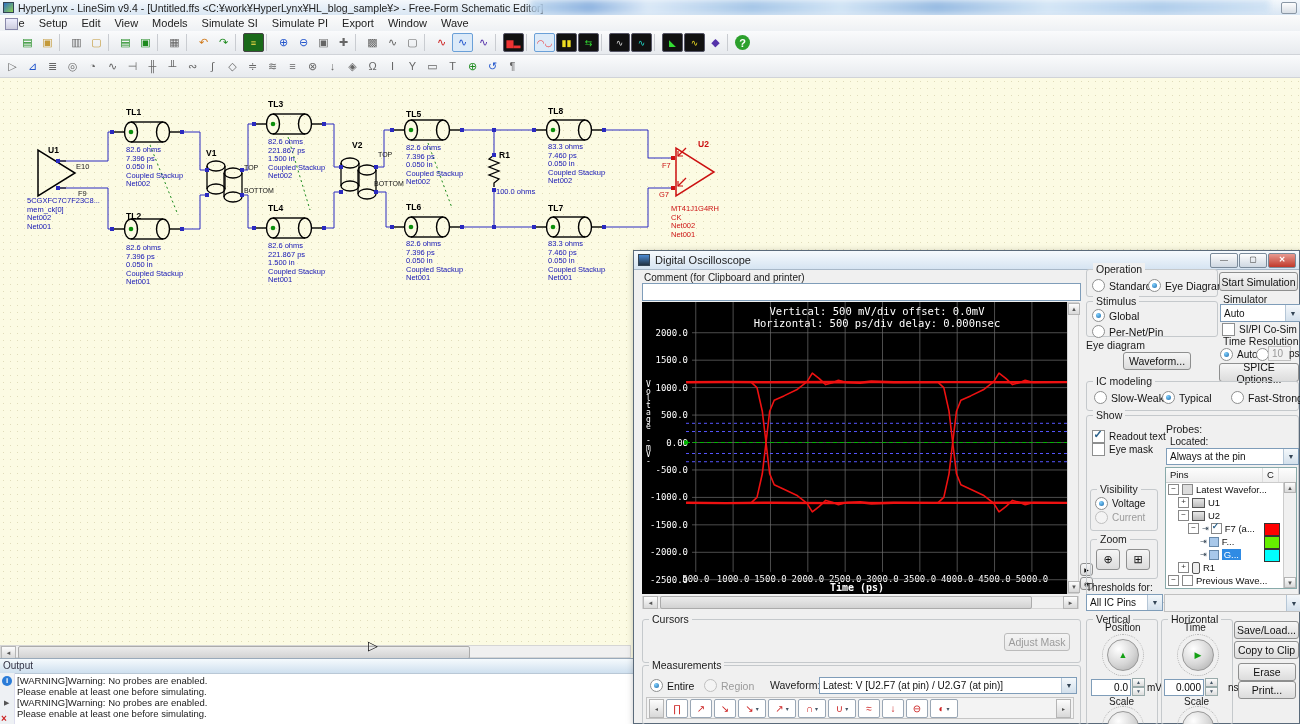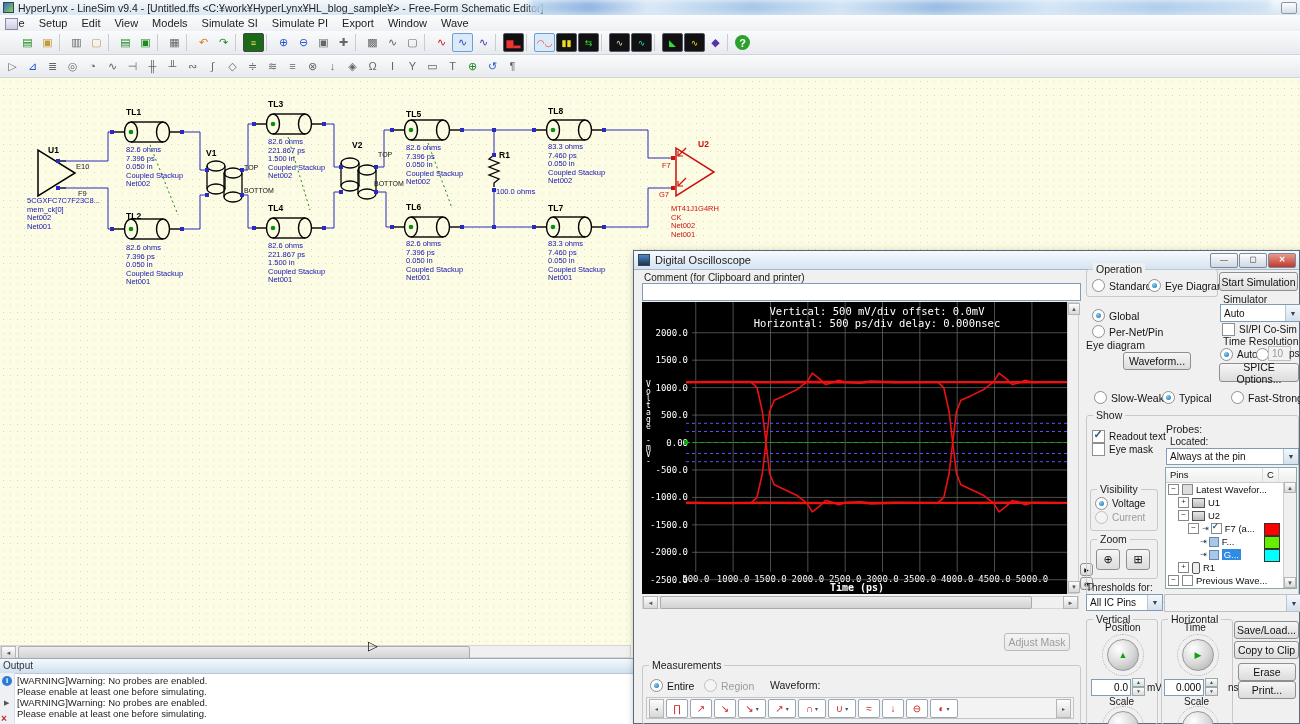--- a/index.html
+++ b/index.html
@@ -622,31 +622,37 @@
       </div>
     <div class="opt" style="left:622px;top:97px">
         <span class="rb"></span>
       </div>
     <div class="combo disc" style="left:634px;top:95px;width:18px;height:13px">
         <span>10</span>
       </div>
     <div class="lbl" style="left:655px;top:97px;font-size:10px">ps</div>
     <div class="btn" style="left:585px;top:112px;width:78px;height:17px">SPICE Options...</div>
 
+    <div class="grp" style="left:452px;top:50px;width:130px;height:34px">
+      <div class="grp-l">Stimulus</div>
+    </div>
     <div class="opt" style="left:458px;top:58px">
         <span class="rb sel"></span>
         <span>Global</span>
       </div>
     <div class="opt" style="left:458px;top:74px">
         <span class="rb"></span>
         <span>Per-Net/Pin</span>
       </div>
     <div class="lbl" style="left:452px;top:88px">Eye diagram</div>
     <div class="btn" style="left:489px;top:101px;width:66px;height:16px">Waveform...</div>
 
+    <div class="grp" style="left:452px;top:130px;width:211px;height:28px">
+      <div class="grp-l">IC modeling</div>
+    </div>
     <div class="opt" style="left:460px;top:140px">
         <span class="rb"></span>
         <span>Slow-Weak</span>
       </div>
     <div class="opt" style="left:528px;top:140px">
         <span class="rb sel"></span>
         <span>Typical</span>
       </div>
     <div class="opt" style="left:597px;top:140px">
         <span class="rb"></span>
@@ -746,34 +752,41 @@
     <div class="lbl" style="left:452px;top:331px;font-size:10px">Thresholds for:</div>
     <div class="combo" style="left:452px;top:343px;width:72px;height:15px">
         <span>All IC Pins</span>
         <span class="arr">▼</span>
       </div>
     <div class="combo disc" style="left:530px;top:343px;width:133px;height:16px">
         <span></span>
         <span class="arr">▼</span>
       </div>
 
+    <div class="grp" style="left:8px;top:368px;width:437px;height:42px">
+      <div class="grp-l">Cursors</div>
+    </div>
     <div class="btn disb" style="left:370px;top:382px;width:64px;height:16px">Adjust Mask</div>
 
     <div class="grp" style="left:8px;top:414px;width:437px;height:58px">
       <div class="grp-l">Measurements</div>
     </div>
     <div class="opt" style="left:16px;top:428px">
         <span class="rb sel"></span>
         <span>Entire</span>
       </div>
     <div class="opt dis" style="left:70px;top:428px">
         <span class="rb disr"></span>
         <span class="dis">Region</span>
       </div>
     <div class="lbl" style="left:136px;top:428px">Waveform:</div>
+    <div class="combo" style="left:185px;top:426px;width:253px;height:15px">
+        <span>Latest: V [U2.F7 (at pin) / U2.G7 (at pin)]</span>
+        <span class="arr">▼</span>
+      </div>
     <div class="mbar" style="left:12px;top:446px;width:428px;height:22px">
       <div class="sarrow" style="height:17px">◂</div>
       <span style="display:flex;gap:2px">
           <span class="mbtn">∏</span>
           <span class="mbtn">↗</span>
           <span class="mbtn">↘</span>
           <span class="mbtn dd">↘</span>
           <span class="mbtn dd">↗</span>
           <span class="mbtn dd">∩</span>
           <span class="mbtn dd">∪</span>

